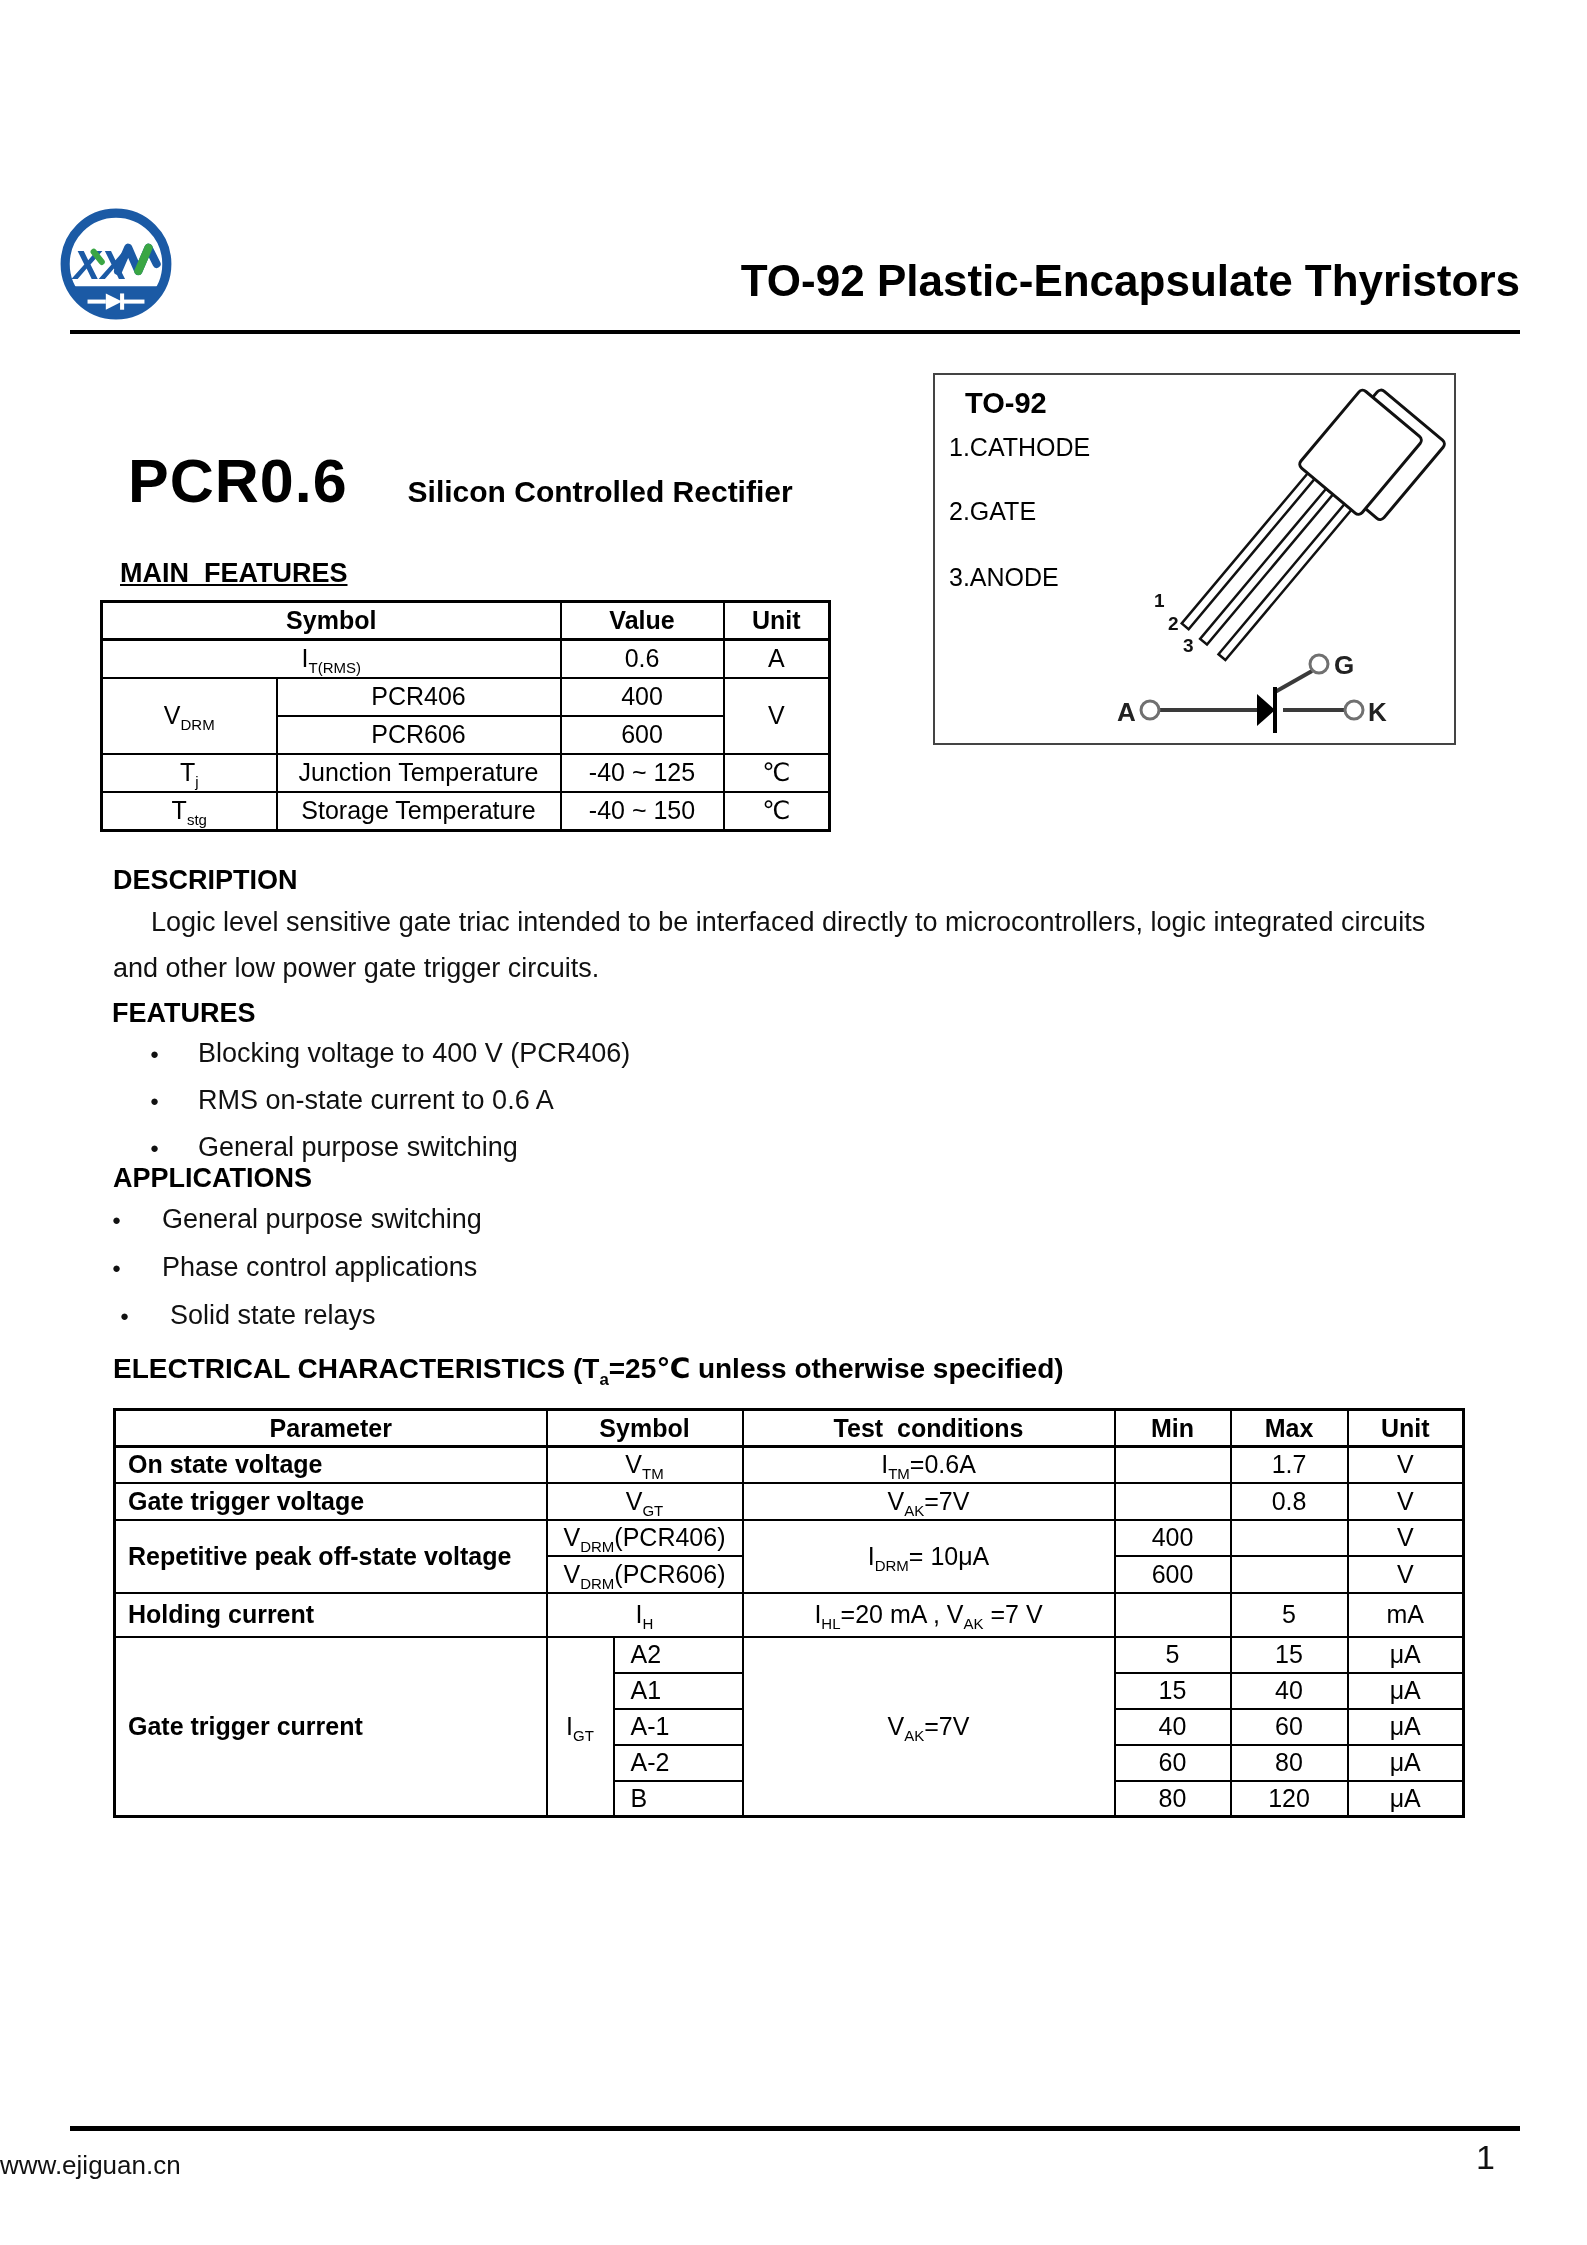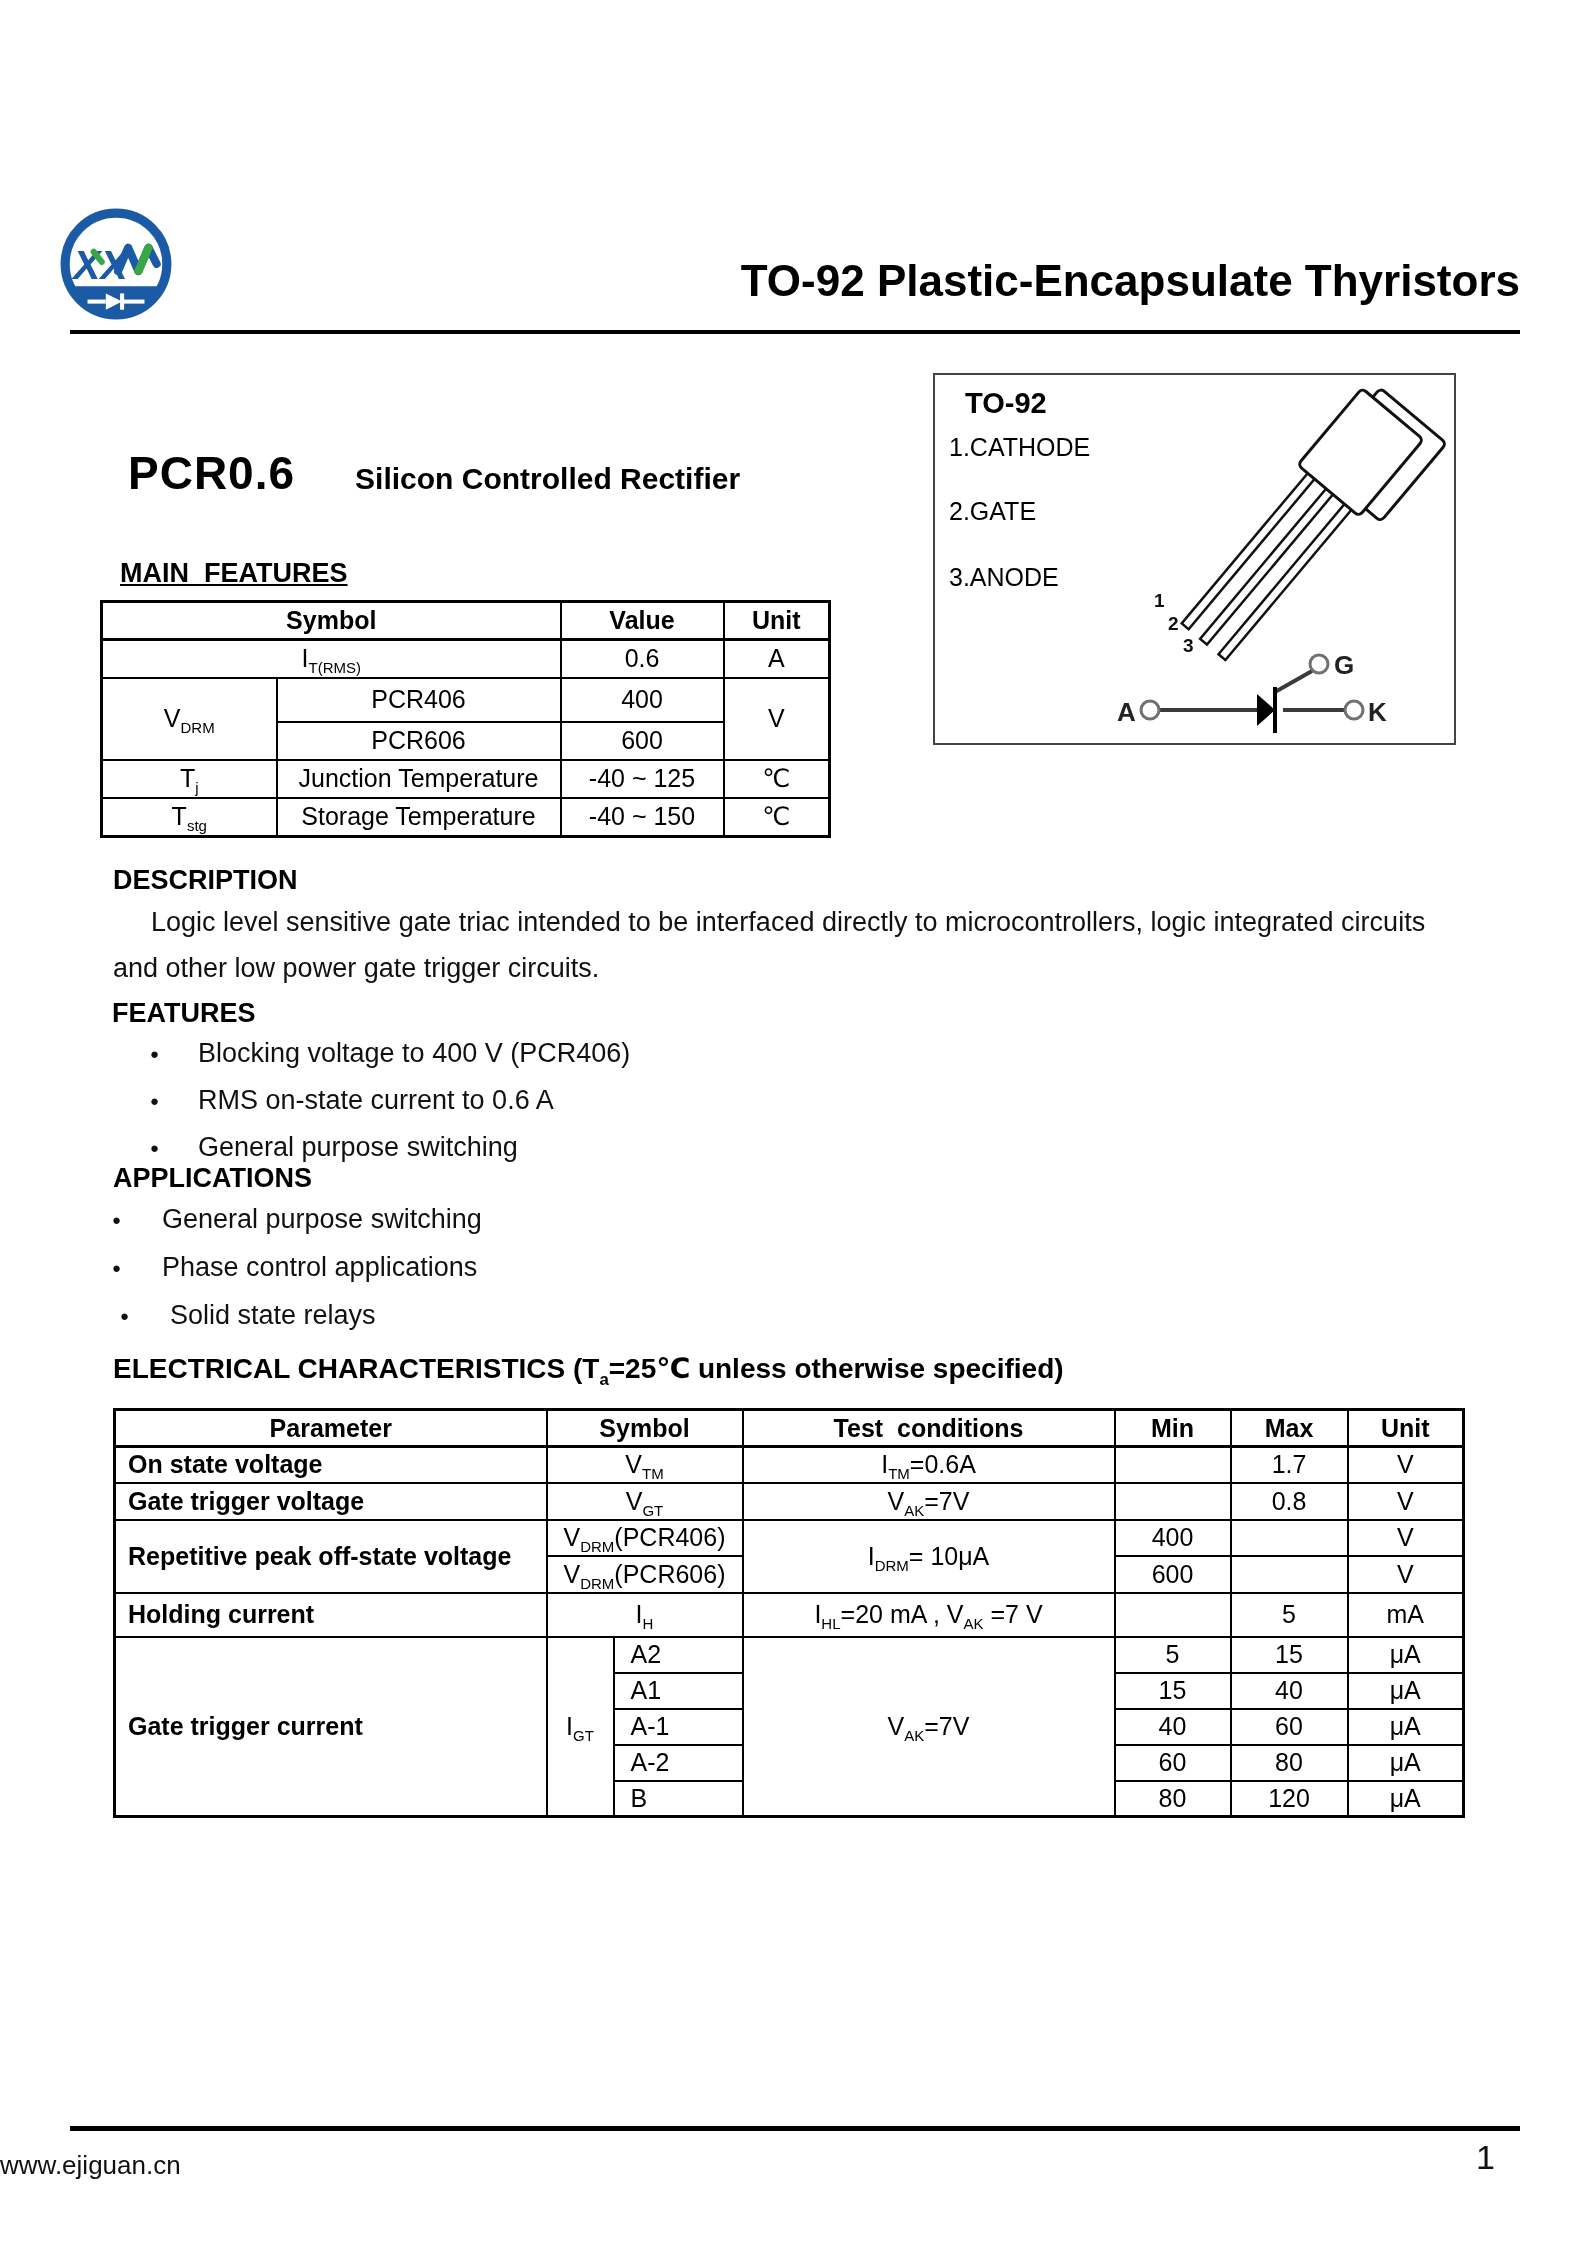--- a/index.html
+++ b/index.html
@@ -16,21 +16,21 @@
   .logo-cn{font-size:57px;font-weight:bold;letter-spacing:5px;color:#111;line-height:60px;margin-top:6px;}
   .logo-en{font-size:25px;letter-spacing:5px;color:#222;margin-top:2px;}
   .doc-title{right:67px;top:256px;font-size:44px;font-weight:bold;letter-spacing:0px;}
   .hr-top{left:70px;top:330px;width:1450px;height:4px;background:#000;}
   
   .pkg-box{left:933px;top:373px;width:523px;height:372px;border:2px solid #444;box-sizing:border-box;}
   .pkg-title{left:30px;top:12px;font-size:29px;font-weight:bold;position:absolute;}
   .pin{position:absolute;left:14px;font-size:25px;}
   
   .prod{left:128px;top:446px;display:flex;align-items:baseline;}
-  .prod-name{font-size:46px;font-weight:bold;letter-spacing:1px;}
+  .prod-name{font-size:61px;font-weight:bold;letter-spacing:1px;}
   .prod-sub{font-size:30px;font-weight:bold;margin-left:60px;}
   .sec-h{font-size:27px;font-weight:bold;}
   
   table{border-collapse:collapse;table-layout:fixed;background:#fff;}
   .dtable{border:3px solid #000;}
   .dtable td{border:2px solid #000;font-size:25px;text-align:center;vertical-align:middle;padding:0;overflow:hidden;}
   .dtable tr.hd td{font-weight:bold;border-bottom:3px solid #000;}
   .dtable td.pl{text-align:left;padding-left:12px;font-weight:bold;}
   .dtable td.gl{text-align:left;padding-left:16px;}
   
@@ -121,21 +121,21 @@
         <tr class="hd" style="height:38px;">
       <td colspan="2"><span>Symbol</span></td>
       <td><span>Value</span></td>
       <td><span>Unit</span></td>
     </tr>
     <tr style="height:38px;">
       <td colspan="2"><span>I</span><sub>T(RMS)</sub></td>
       <td>0.6</td>
       <td>A</td>
     </tr>
-    <tr style="height:44px;">
+    <tr style="height:38px;">
       <td rowspan="2"><span>V</span><sub>DRM</sub></td>
       <td>PCR406</td>
       <td>400</td>
       <td rowspan="2">V</td>
     </tr>
     <tr style="height:38px;">
       <td>PCR606</td>
       <td>600</td>
     </tr>
     <tr style="height:38px;">

